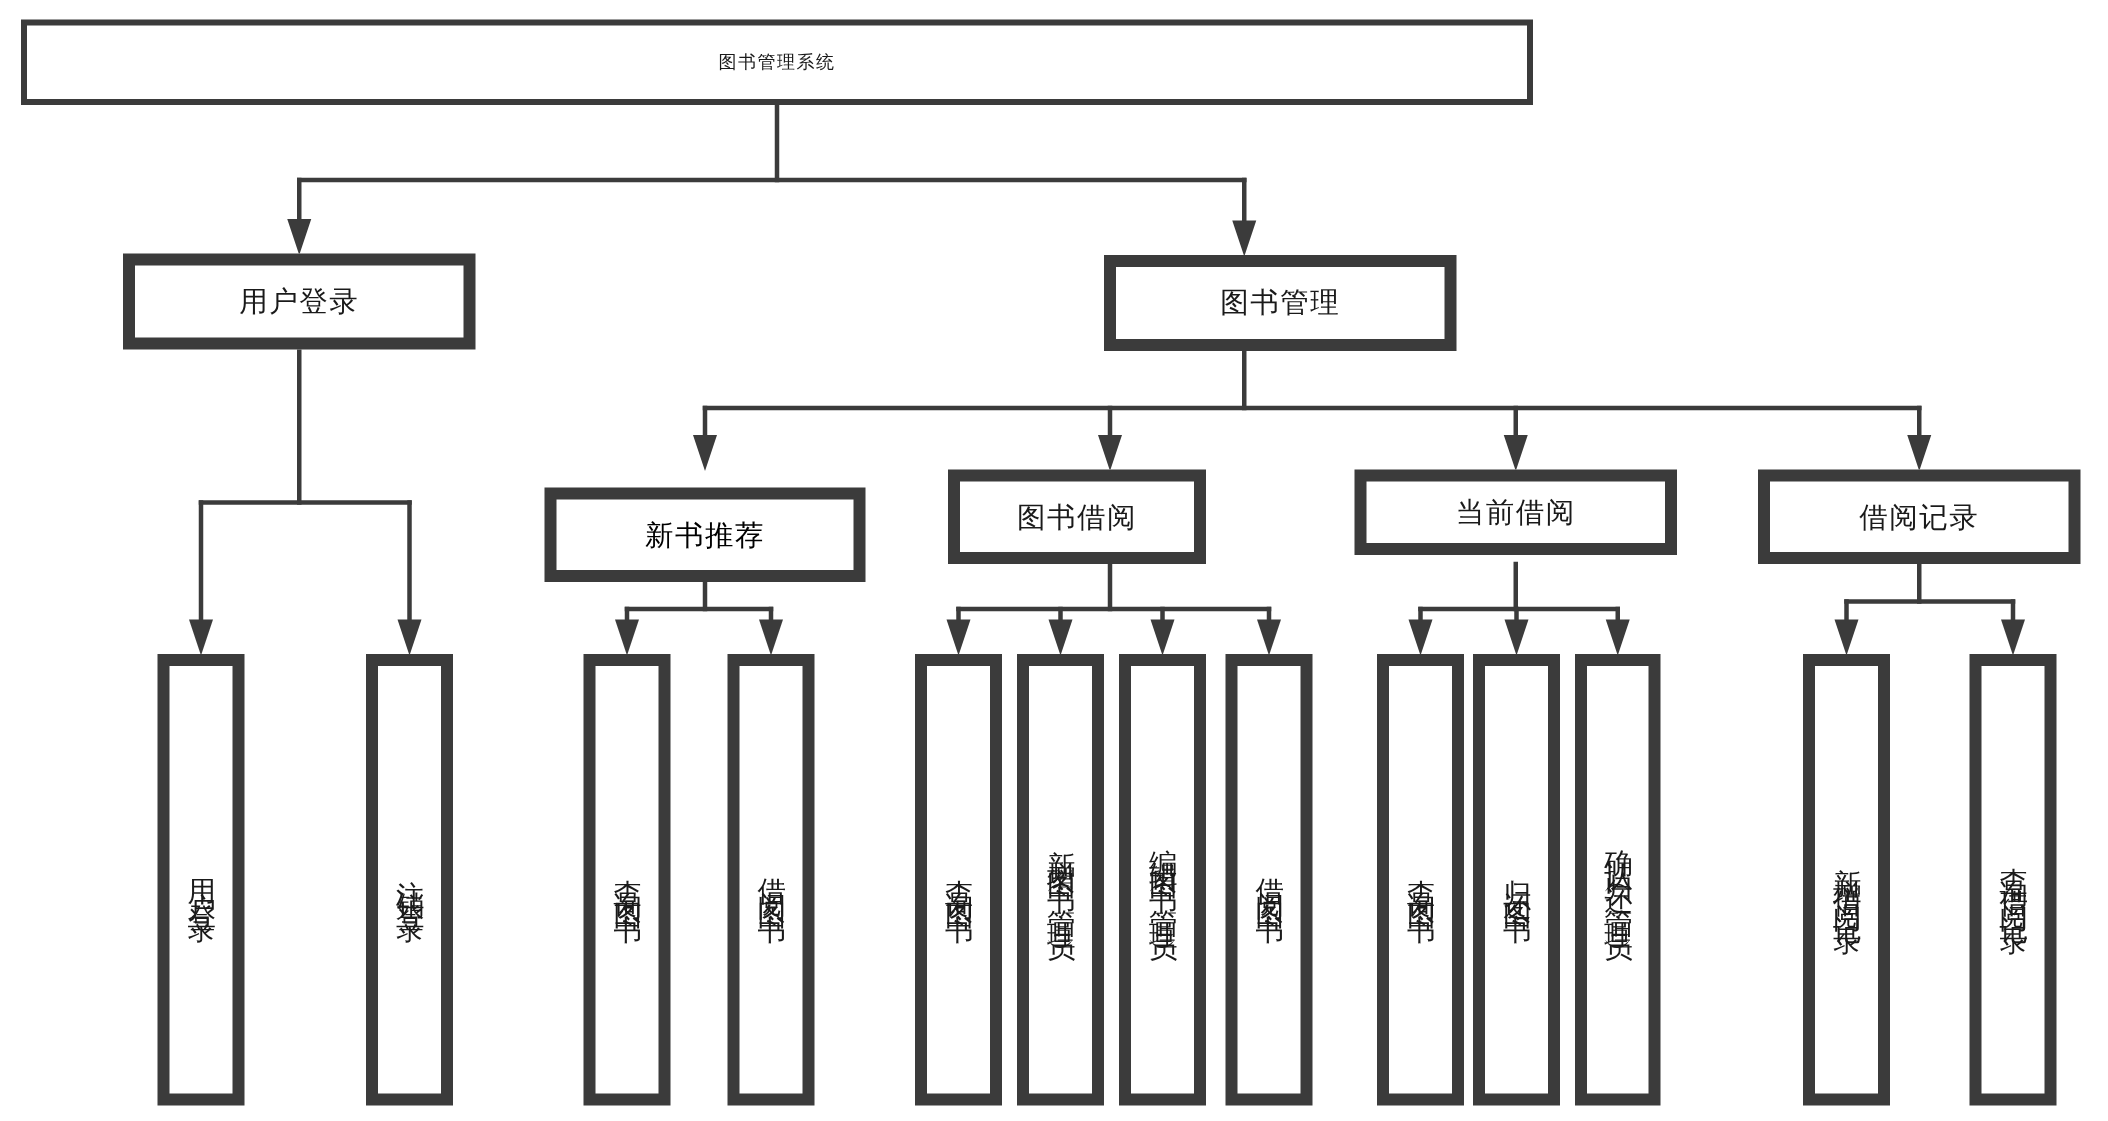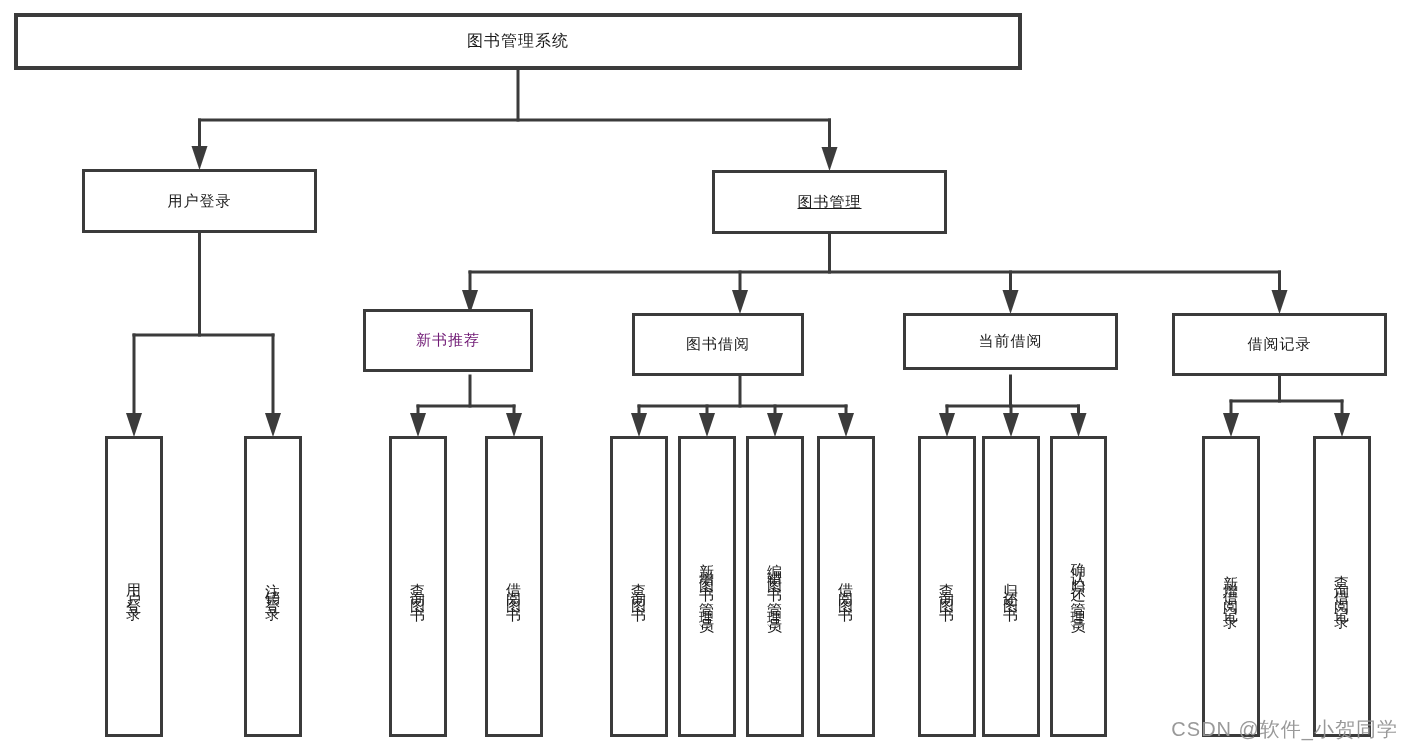--- a/index.html
+++ b/index.html
@@ -18,31 +18,31 @@
   #connectors {
     position: absolute;
     left: 0; top: 0;
     width: 1405px;
     height: 747px;
   }
   .node {
     position: absolute;
     box-sizing: border-box;
     background: #ffffff;
-    border: 3px solid #fca5a5;
+    border: 8px solid #fca5a5;
     display: flex;
     align-items: center;
     justify-content: center;
     color: #1a1a1a;
-    font-size: 15px;
+    font-size: 19px;
     letter-spacing: 1px;
   }
   .node.root {
     border-width: 4px;
-    font-size: 16px;
+    font-size: 12px;
   }
   .node.vert span {
     writing-mode: vertical-rl;
     letter-spacing: 8px;
     line-height: 1;
     white-space: nowrap;
   }
   .watermark {
     position: absolute;
     right: 7px;
@@ -111,24 +111,24 @@
       <line x1="1342" y1="401" x2="1342" y2="416" stroke="#3b3b3b" stroke-width="3" stroke-linecap="square"></line>
       <polygon points="1342,437 1334,413 1350,413" fill="#3b3b3b"></polygon>
     </svg>
   <div id="nodes">
       <div class="node horiz root" style="left: 14px; top: 13px; width: 1008px; height: 57px; border-color: rgb(59, 59, 59); color: rgb(26, 26, 26);">
         <span>图书管理系统</span>
       </div>
       <div class="node horiz" style="left: 82px; top: 169px; width: 235px; height: 64px; border-color: rgb(59, 59, 59); color: rgb(26, 26, 26);">
         <span>用户登录</span>
       </div>
-      <div class="node horiz" style="left: 712px; top: 170px; width: 235px; height: 64px; border-color: rgb(59, 59, 59); color: rgb(26, 26, 26); text-decoration: underline;">
+      <div class="node horiz" style="left: 736px; top: 170px; width: 235px; height: 64px; border-color: rgb(59, 59, 59); color: rgb(26, 26, 26);">
         <span>图书管理</span>
       </div>
-      <div class="node horiz" style="left: 363px; top: 309px; width: 170px; height: 63px; border-color: rgb(59, 59, 59); color: #701a75;">
+      <div class="node horiz" style="left: 363px; top: 325px; width: 214px; height: 63px; border-color: rgb(59, 59, 59); color: #000000;">
         <span>新书推荐</span>
       </div>
       <div class="node horiz" style="left: 632px; top: 313px; width: 172px; height: 63px; border-color: rgb(59, 59, 59); color: rgb(26, 26, 26);">
         <span>图书借阅</span>
       </div>
       <div class="node horiz" style="left: 903px; top: 313px; width: 215px; height: 57px; border-color: rgb(59, 59, 59); color: rgb(26, 26, 26);">
         <span>当前借阅</span>
       </div>
       <div class="node horiz" style="left: 1172px; top: 313px; width: 215px; height: 63px; border-color: rgb(59, 59, 59); color: rgb(26, 26, 26);">
         <span>借阅记录</span>
@@ -166,14 +166,13 @@
       <div class="node vert" style="left: 1050px; top: 436px; width: 57px; height: 301px; border-color: rgb(59, 59, 59); color: rgb(26, 26, 26);">
         <span>确认归还（管理员）</span>
       </div>
       <div class="node vert" style="left: 1202px; top: 436px; width: 58px; height: 301px; border-color: rgb(59, 59, 59); color: rgb(26, 26, 26);">
         <span>新增借阅记录</span>
       </div>
       <div class="node vert" style="left: 1313px; top: 436px; width: 58px; height: 301px; border-color: rgb(59, 59, 59); color: rgb(26, 26, 26);">
         <span>查询借阅记录</span>
       </div>
     </div>
-  <div class="watermark">CSDN @软件_小贺同学</div>
 </div>
 
 </body></html>

